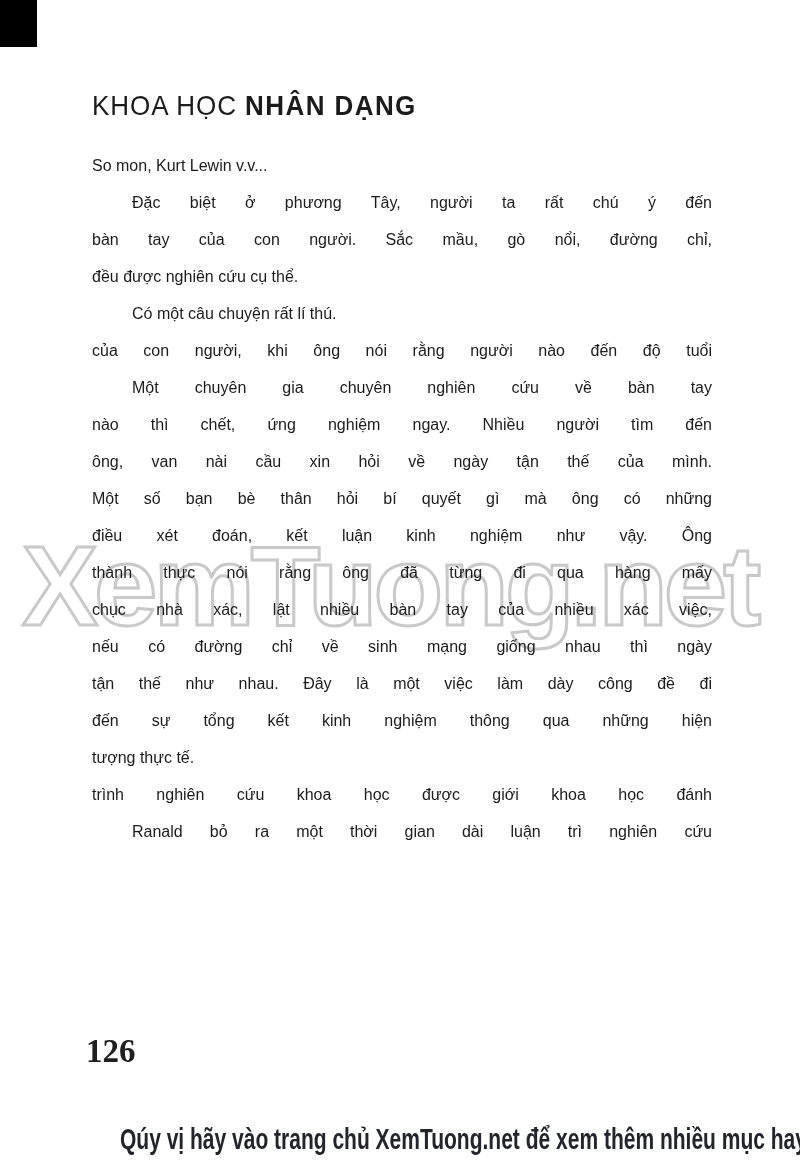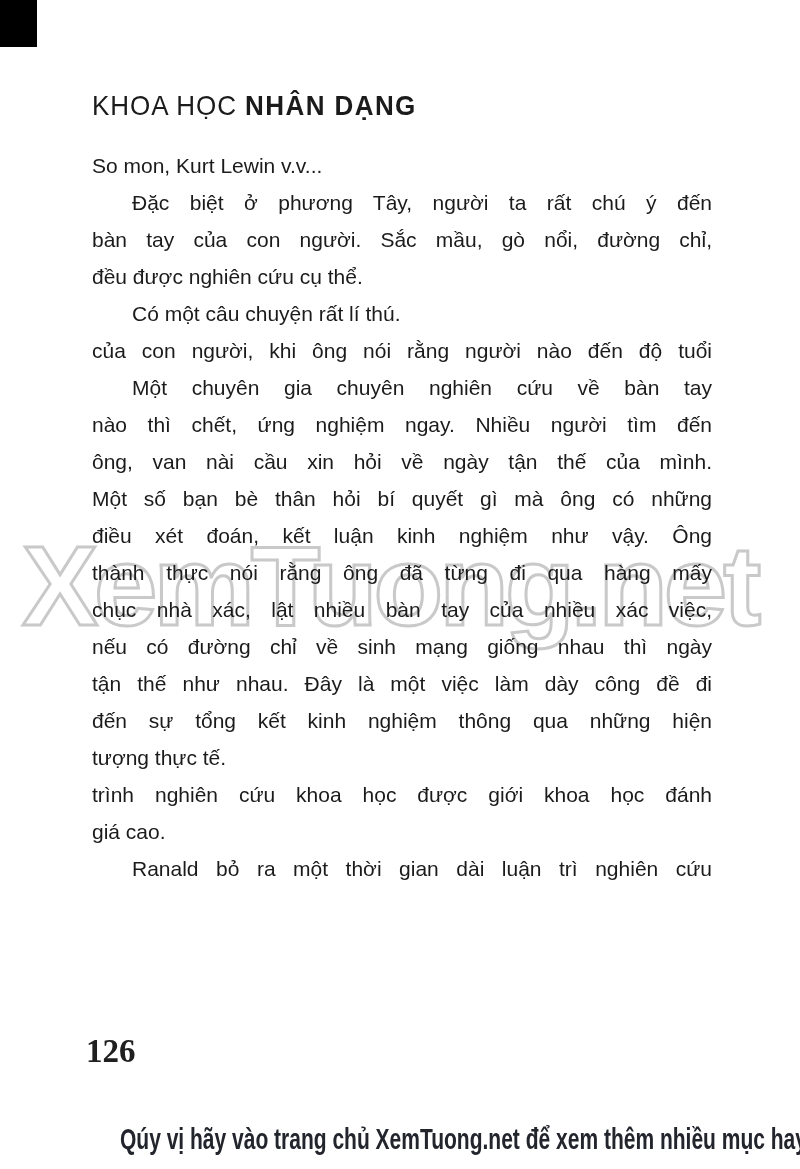--- a/index.html
+++ b/index.html
@@ -20,21 +20,21 @@
   .header .emph{font-weight:bold;letter-spacing:1.5px;}
 
   .watermark{position:absolute;left:22px;top:520px;width:760px;z-index:0;
              font-size:114px;font-weight:bold;letter-spacing:-4px;white-space:nowrap;
              color:transparent;-webkit-text-stroke:3px var(--watermark-color);}
   @supports not ((-webkit-text-stroke:1px #000)){
     .watermark{color:#d9d9d9;}
   }
 
   .bodytext{position:absolute;left:92px;top:147px;width:620px;z-index:1;}
-  .line{height:37px;line-height:37px;font-size:21px;color:var(--text-color);
+  .line{height:37px;line-height:37px;font-size:16px;color:var(--text-color);
         text-align:justify;text-align-last:left;overflow:visible;white-space:nowrap;}
   .line.fill{text-align-last:justify;white-space:normal;}
   .line.indent{text-indent:40px;}
 
   .pagenum{position:absolute;left:86px;top:1033px;z-index:2;
            font-family:"Liberation Serif",serif;font-weight:bold;font-size:33px;color:#202020;text-align:center;}
 
   .footer{position:absolute;left:0;right:0;top:1122px;z-index:2;text-align:center;
           font-size:30px;font-weight:bold;color:var(--footer-color);
           white-space:nowrap;transform:scaleX(0.70);transform-origin:center top;}
@@ -62,21 +62,20 @@
       <div class="line fill">ông, van nài cầu xin hỏi về ngày tận thế của mình.</div>
       <div class="line fill">Một số bạn bè thân hỏi bí quyết gì mà ông có những</div>
       <div class="line fill">điều xét đoán, kết luận kinh nghiệm như vậy. Ông</div>
       <div class="line fill">thành thực nói rằng ông đã từng đi qua hàng mấy</div>
       <div class="line fill">chục nhà xác, lật nhiều bàn tay của nhiều xác việc,</div>
       <div class="line fill">nếu có đường chỉ về sinh mạng giống nhau thì ngày</div>
       <div class="line fill">tận thế như nhau. Đây là một việc làm dày công đề đi</div>
       <div class="line fill">đến sự tổng kết kinh nghiệm thông qua những hiện</div>
       <div class="line">tượng thực tế.</div>
       <div class="line fill">trình nghiên cứu khoa học được giới khoa học đánh</div>
-      <div class="line">giá cao.</div>
       <div class="line indent fill">Ranald bỏ ra một thời gian dài luận trì nghiên cứu</div>
     </div>
 
   <div class="pagenum">126</div>
 
   <div class="footer">Qúy vị hãy vào trang chủ XemTuong.net để xem thêm nhiều mục hay khác</div>
 
 </div>
 
 </body></html>

